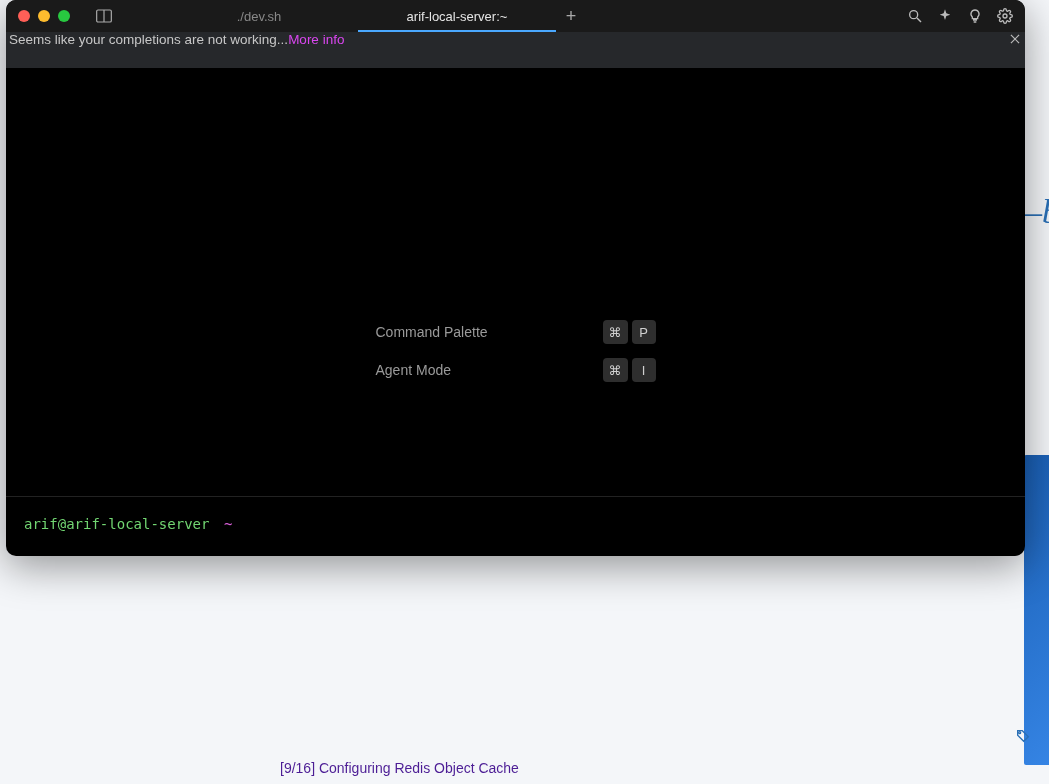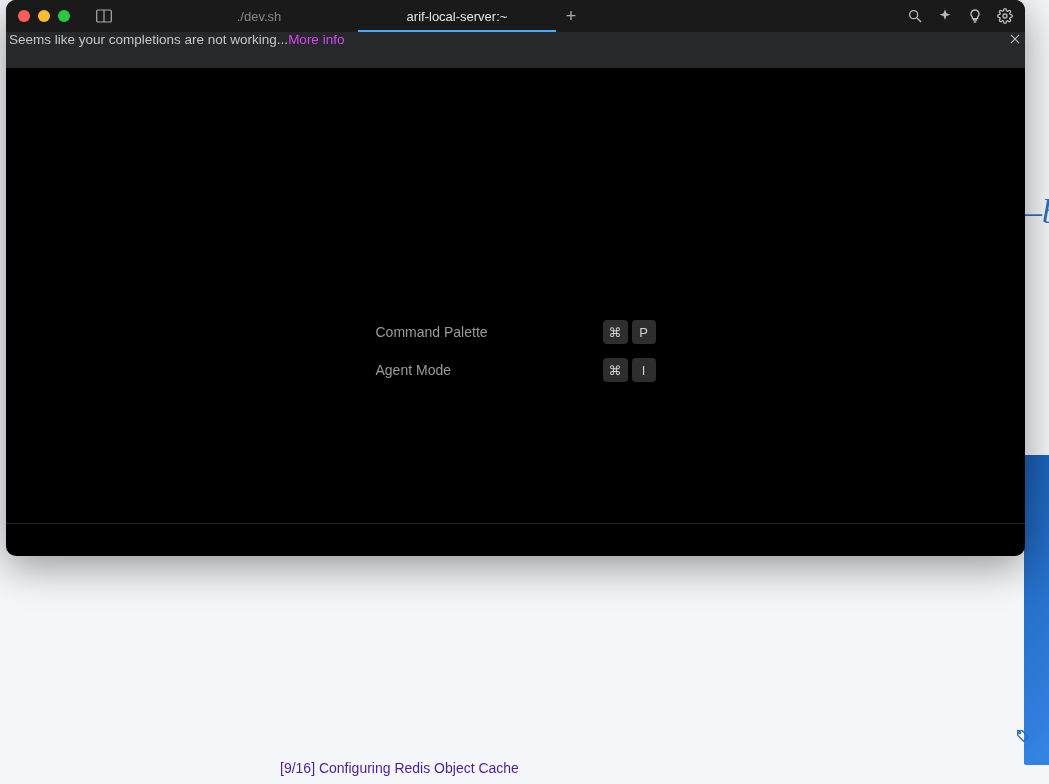--- a/index.html
+++ b/index.html
@@ -206,14 +206,18 @@
         <span class="keys">
           <span class="key">⌘</span>
           <span class="key">I</span>
         </span>
       </div>
     </div>
     <div class="ellipsis">• • •</div>
   </div>
 
   <div class="prompt-area">
+    <div class="prompt-line1">
+      <span class="user">arif@arif-local-server</span>
+      <span class="tilde">~</span>
+    </div>
   </div>
 </div>
 
 </body></html>

